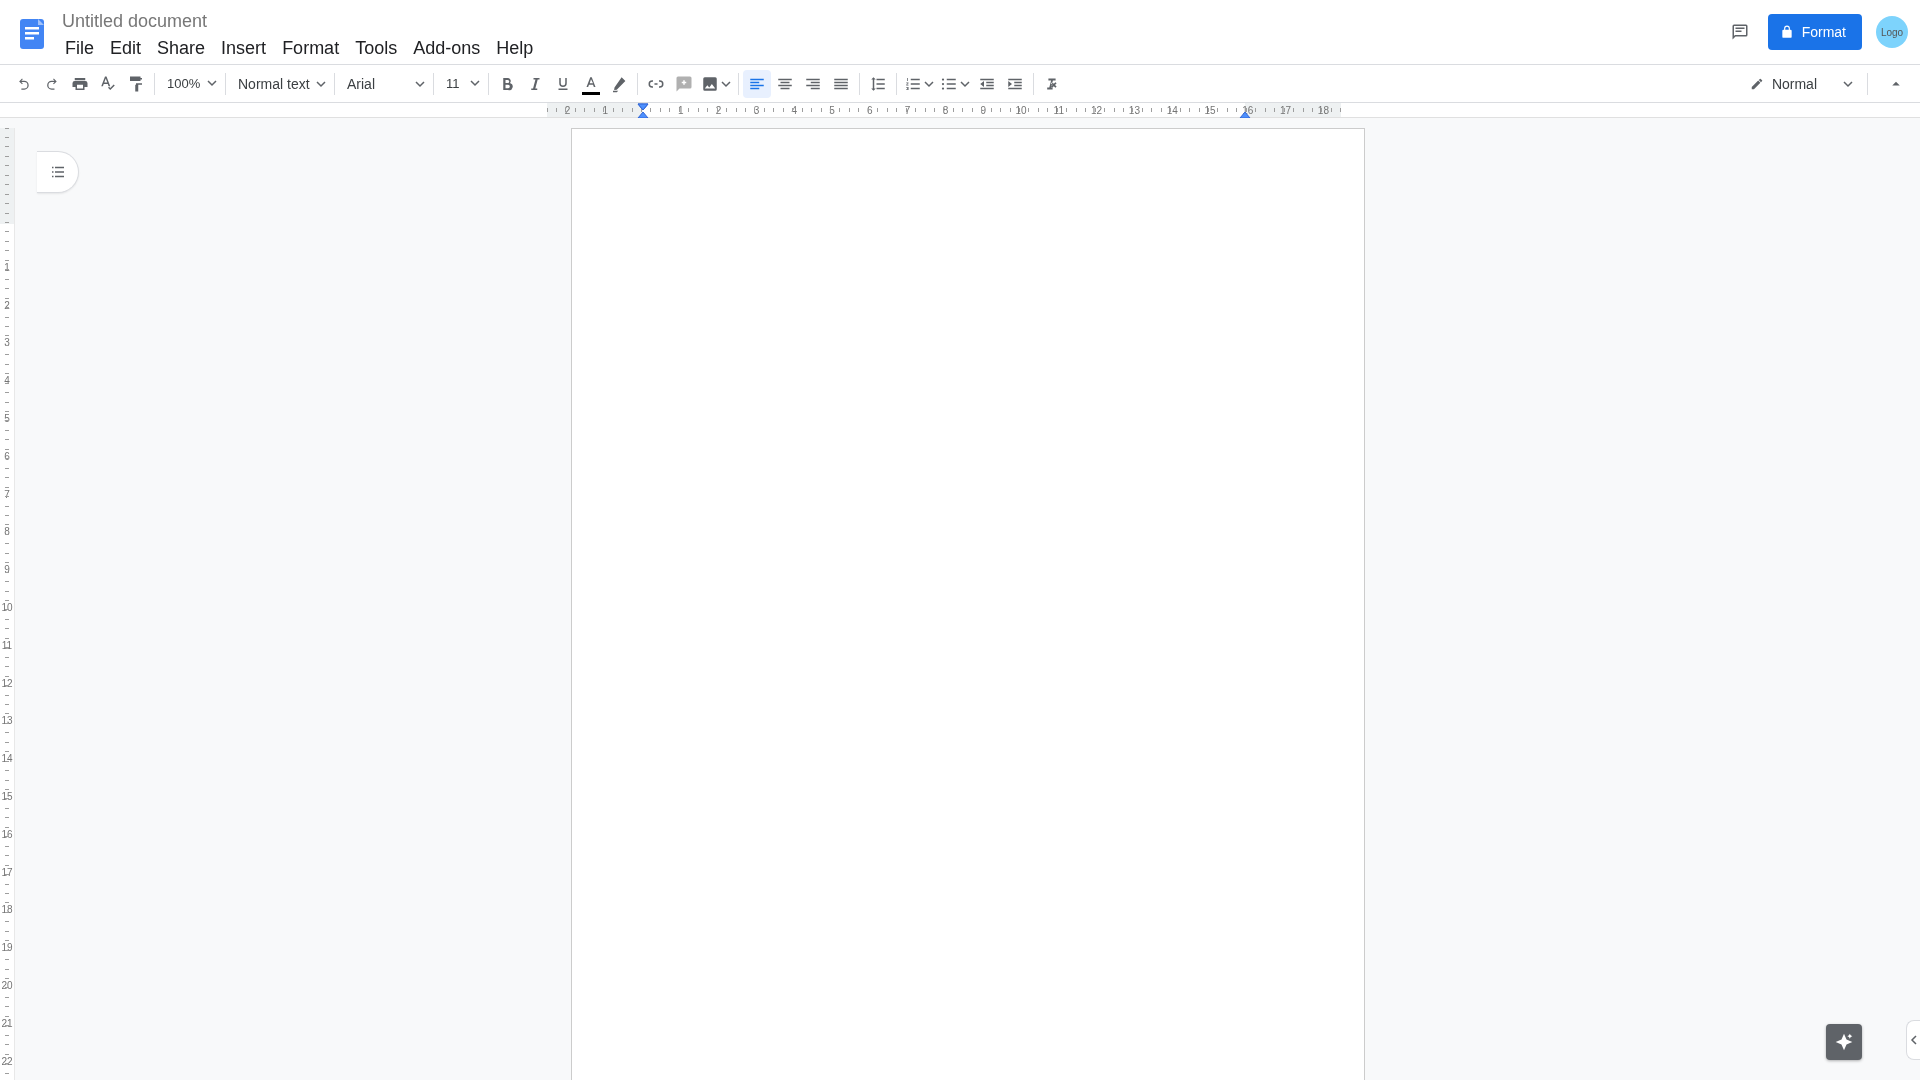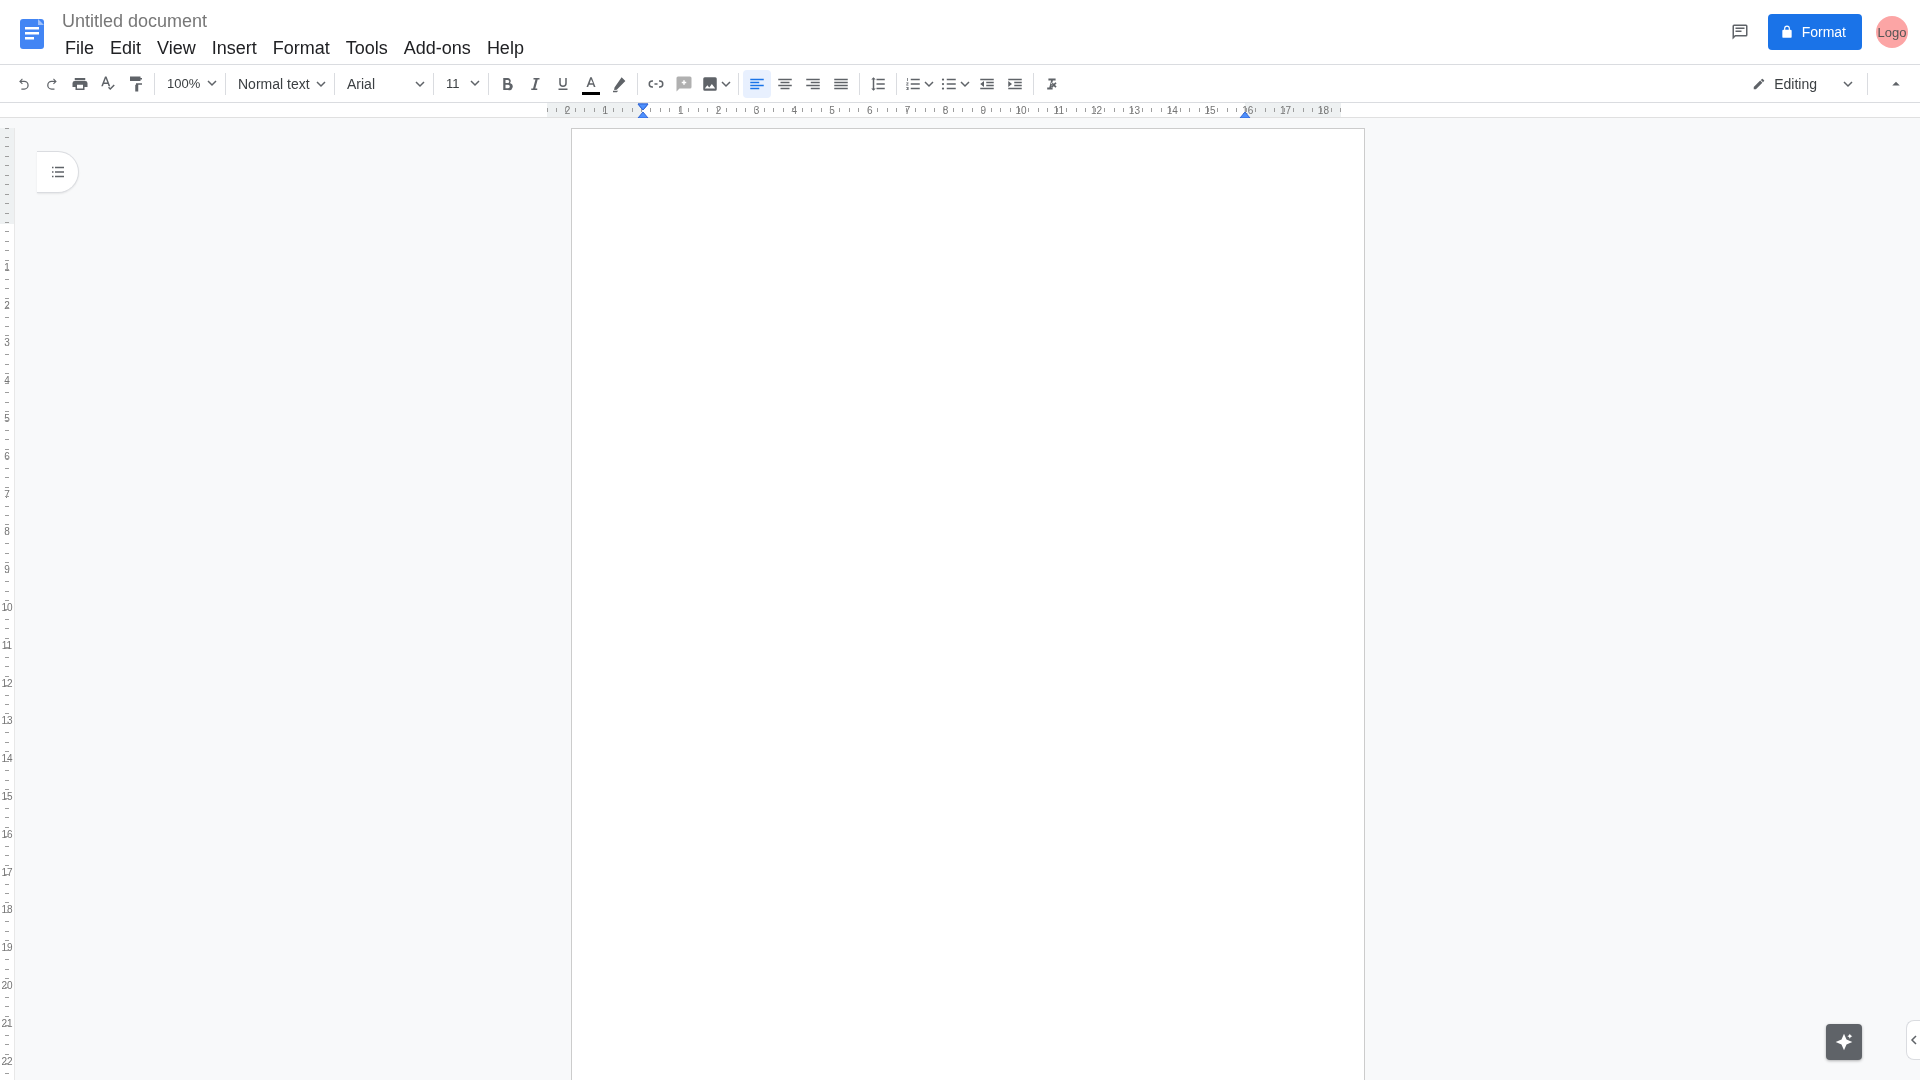--- a/index.html
+++ b/index.html
@@ -8,21 +8,21 @@
   .titlebar { display: flex; align-items: flex-start; height: 64px; padding: 8px 12px 0 12px; }
   .app-icon { width: 40px; height: 52px; display:flex; align-items:center; justify-content:center; margin-right:4px;}
   .app-icon svg { width: 36px; height: 36px; }
   .title-area { display:flex; flex-direction:column; justify-content:flex-start; }
   .doc-title { font-size: 18px; color:#777; padding:2px 6px; line-height:22px; }
   .menu-bar { display:flex; gap:2px; padding-left:2px; }
   .menu-item { font-size:18px; color:#202124; padding:4px 7px; border-radius:4px; cursor:default; }
   .titlebar-right { margin-left:auto; display:flex; align-items:center; gap:14px; padding-top:6px;}
   .comment-hist { width:28px; height:28px; display:flex; align-items:center; justify-content:center; border-radius:4px;}
   .share-btn { background:#1a73e8; color:#fff; border:none; border-radius:4px; height:36px; padding:0 16px 0 12px; font-size:14px; font-weight:500; display:flex; align-items:center; gap:8px; cursor:pointer;}
-  .avatar { width:32px; height:32px; border-radius:50%; background:#fca5a5; color:#555; font-size:13px; display:flex; align-items:center; justify-content:center; font-weight:500;}
+  .avatar { width:32px; height:32px; border-radius:50%; background:#7dd3fc; color:#555; font-size:10px; display:flex; align-items:center; justify-content:center; font-weight:500;}
   
   .toolbar { height:39px; border-top:1px solid #dadce0; border-bottom:1px solid #dadce0; display:flex; align-items:center; padding:0 10px; background:#fff;}
   .tb-btn { width:28px; height:28px; display:flex; align-items:center; justify-content:center; color:#5f6368; border-radius:4px; cursor:pointer; position:relative;}
   .tb-btn.active { background:#e8f0fe; color:#1a73e8;}
   .tb-sep { width:1px; height:22px; background:#dadce0; margin:0 4px;}
   .tb-select { display:flex; align-items:center; height:28px; padding:0 4px 0 8px; font-size:14px; color:#3c4043; cursor:pointer; gap:4px;}
   .tb-select .caret { margin-left:auto; }
   .zoom-select { width:62px; font-size:13px;}
   .styles-select { width:100px; }
   .font-select { width:90px; }
@@ -72,21 +72,21 @@
         <rect x="11" y="16" width="14" height="2.5" fill="#fff"></rect>
         <rect x="11" y="21" width="9" height="2.5" fill="#fff"></rect>
         <path d="M24 3 L30 9 L24 9 Z" fill="#a1c2fa"></path>
       </svg>
   </div>
   <div class="title-area">
     <div class="doc-title">Untitled document</div>
     <div class="menu-bar">
       <div class="menu-item">File</div>
       <div class="menu-item">Edit</div>
-      <div class="menu-item">View</div>
+      <div class="menu-item">Share</div>
       <div class="menu-item">Insert</div>
       <div class="menu-item">Format</div>
       <div class="menu-item">Tools</div>
       <div class="menu-item">Add-ons</div>
       <div class="menu-item">Help</div>
     </div>
   </div>
   <div class="titlebar-right">
     <div class="comment-hist">
       <svg class="ico" viewBox="0 0 24 24">
@@ -275,21 +275,21 @@
         <path fill="currentColor" d="M6 4v3h4.5l-3 12H4v3h9v-3h-2.5l3-12H18V4zm13.7 13.3-2 2L15 16.6l-2.7 2.7-2-2L13 14.6l-2.7-2.7 2-2L15 12.6l2.7-2.7 2 2L17 14.6z" transform="scale(.8) translate(3 2)"></path>
       </svg>
     </div>
 
   <div class="tb-spacer"></div>
 
   <div class="mode-select">
     <svg class="ico-sm" viewBox="0 0 24 24">
         <path fill="#5f6368" d="M3 17.25V21h3.75L17.81 9.94l-3.75-3.75zM20.71 7.04a1 1 0 0 0 0-1.41l-2.34-2.34a1 1 0 0 0-1.41 0l-1.83 1.83 3.75 3.75z"></path>
       </svg>
-    <span>Editing</span>
+    <span>Normal</span>
     <span class="caret"><svg viewBox="0 0 10 10">
           <path d="M1 3l4 4 4-4" stroke="#5f6368" stroke-width="1.5" fill="none"></path>
         </svg></span>
   </div>
   <div class="mode-sep"></div>
   <div class="collapse-btn">
       <svg class="ico" viewBox="0 0 24 24">
         <path fill="currentColor" d="m7 14 5-5 5 5z"></path>
       </svg>
     </div>

